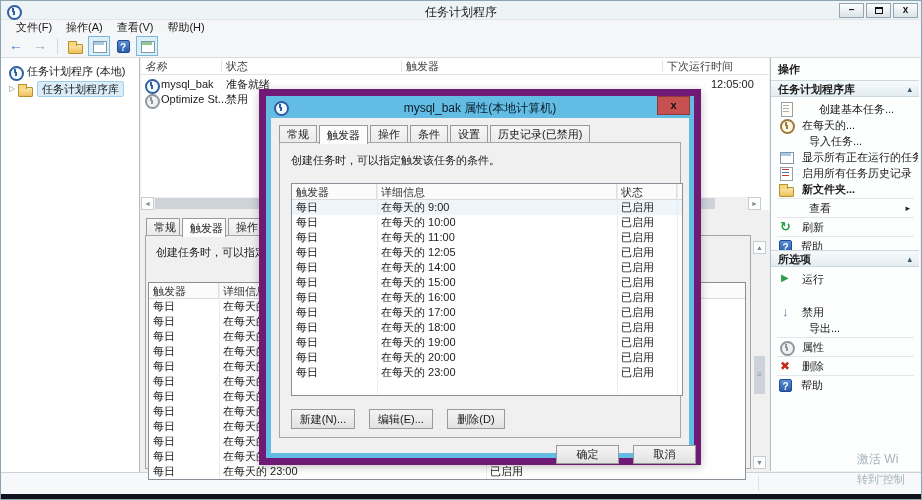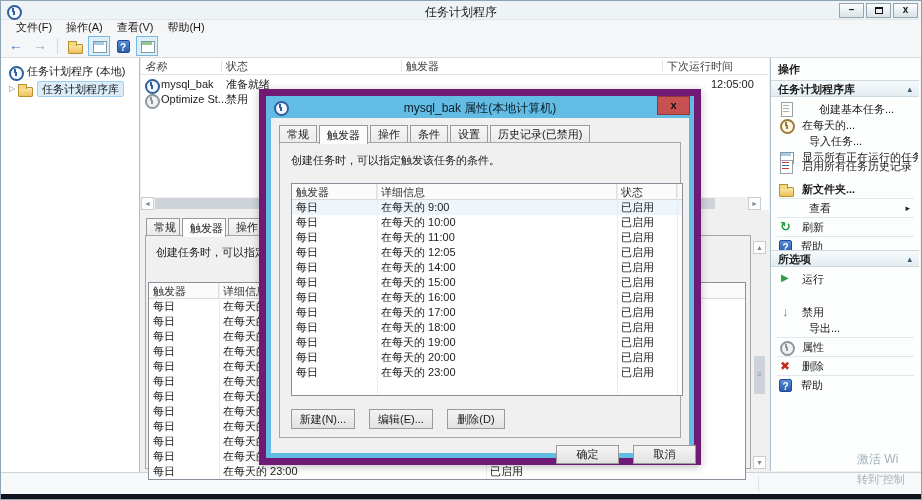--- a/index.html
+++ b/index.html
@@ -319,21 +319,21 @@
         <span class="ico ico-clock tan"></span>
         <span class="lbl">在每天的...</span>
       </div>
     <div class="act-item" style="top:75px;">
         <span class="lbl noicon">导入任务...</span>
       </div>
     <div class="act-item" style="top:91px;">
         <span class="ico ico-window"></span>
         <span class="lbl">显示所有正在运行的任务</span>
       </div>
-    <div class="act-item" style="top:100px;">
+    <div class="act-item" style="top:107px;">
         <span class="ico ico-history"></span>
         <span class="lbl">启用所有任务历史记录</span>
       </div>
     <div class="act-item" style="top:123px;font-weight:bold;">
         <span class="ico ico-folder"></span>
         <span class="lbl">新文件夹...</span>
       </div>
     <div class="act-sep" style="top:140px;"></div>
     <div class="act-item" style="top:142px;">
         <span class="lbl noicon">查看</span>

